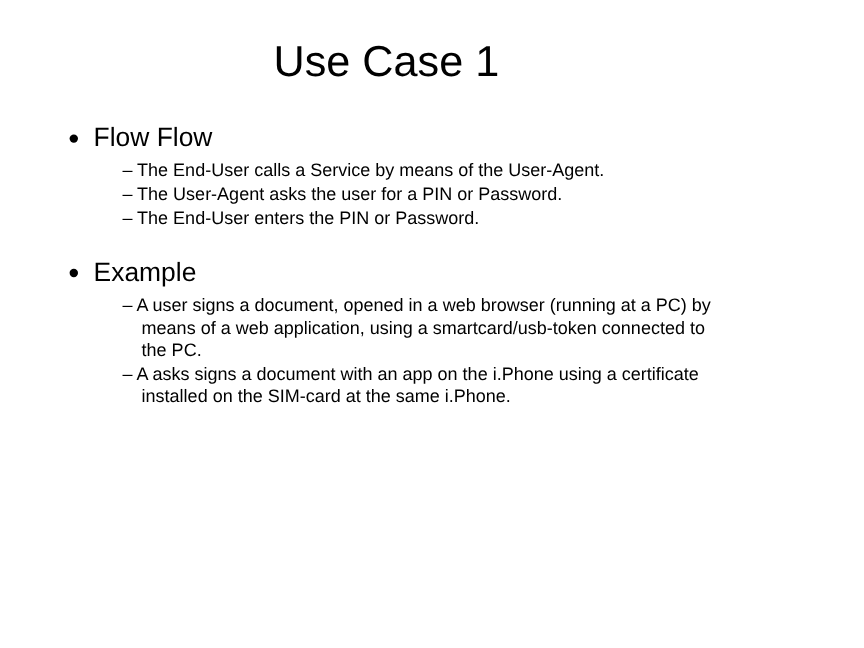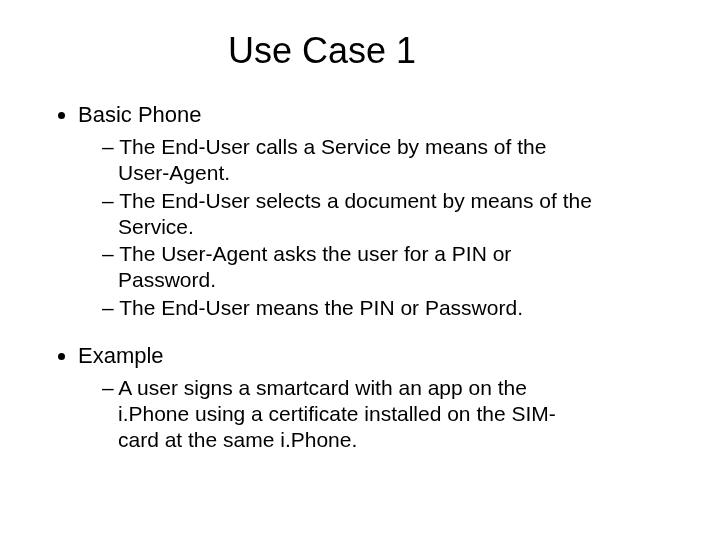--- a/index.html
+++ b/index.html
@@ -31,46 +31,46 @@
   ul.top > li {
     font-size: 22px;
     margin-bottom: 4px;
   }
   ul.sub {
     list-style: none;
     padding-left: 24px;
     margin: 6px 0 22px 0;
   }
   ul.sub > li {
-    font-size: 21px;
+    font-size: 15px;
     line-height: 1.25;
     margin-bottom: 1px;
     text-indent: -16px;
     padding-left: 16px;
   }
   ul.sub > li::before {
     content: "–  ";
   }
 </style>
 </head>
 <body>
 
 <div class="slide">
   <div class="title">Use Case 1</div>
 
   <ul class="top">
     <li>
-      <span>Basic Phone</span>
+      <span>Flow Flow</span>
       <ul class="sub">
         <li>The End-User calls a Service by means of the User-Agent.</li>
-        <li>The End-User selects a document by means of the Service.</li>
         <li>The User-Agent asks the user for a PIN or Password.</li>
-        <li>The End-User means the PIN or Password.</li>
+        <li>The End-User enters the PIN or Password.</li>
       </ul>
     </li>
     <li>
       <span>Example</span>
       <ul class="sub">
-        <li>A user signs a smartcard with an app on the i.Phone using a certificate installed on the SIM-card at the same i.Phone.</li>
+        <li>A user signs a document, opened in a web browser (running at a PC) by means of a web application, using a smartcard/usb-token connected to the PC.</li>
+        <li>A asks signs a document with an app on the i.Phone using a certificate installed on the SIM-card at the same i.Phone.</li>
       </ul>
     </li>
   </ul>
 </div>
 
 </body></html>

